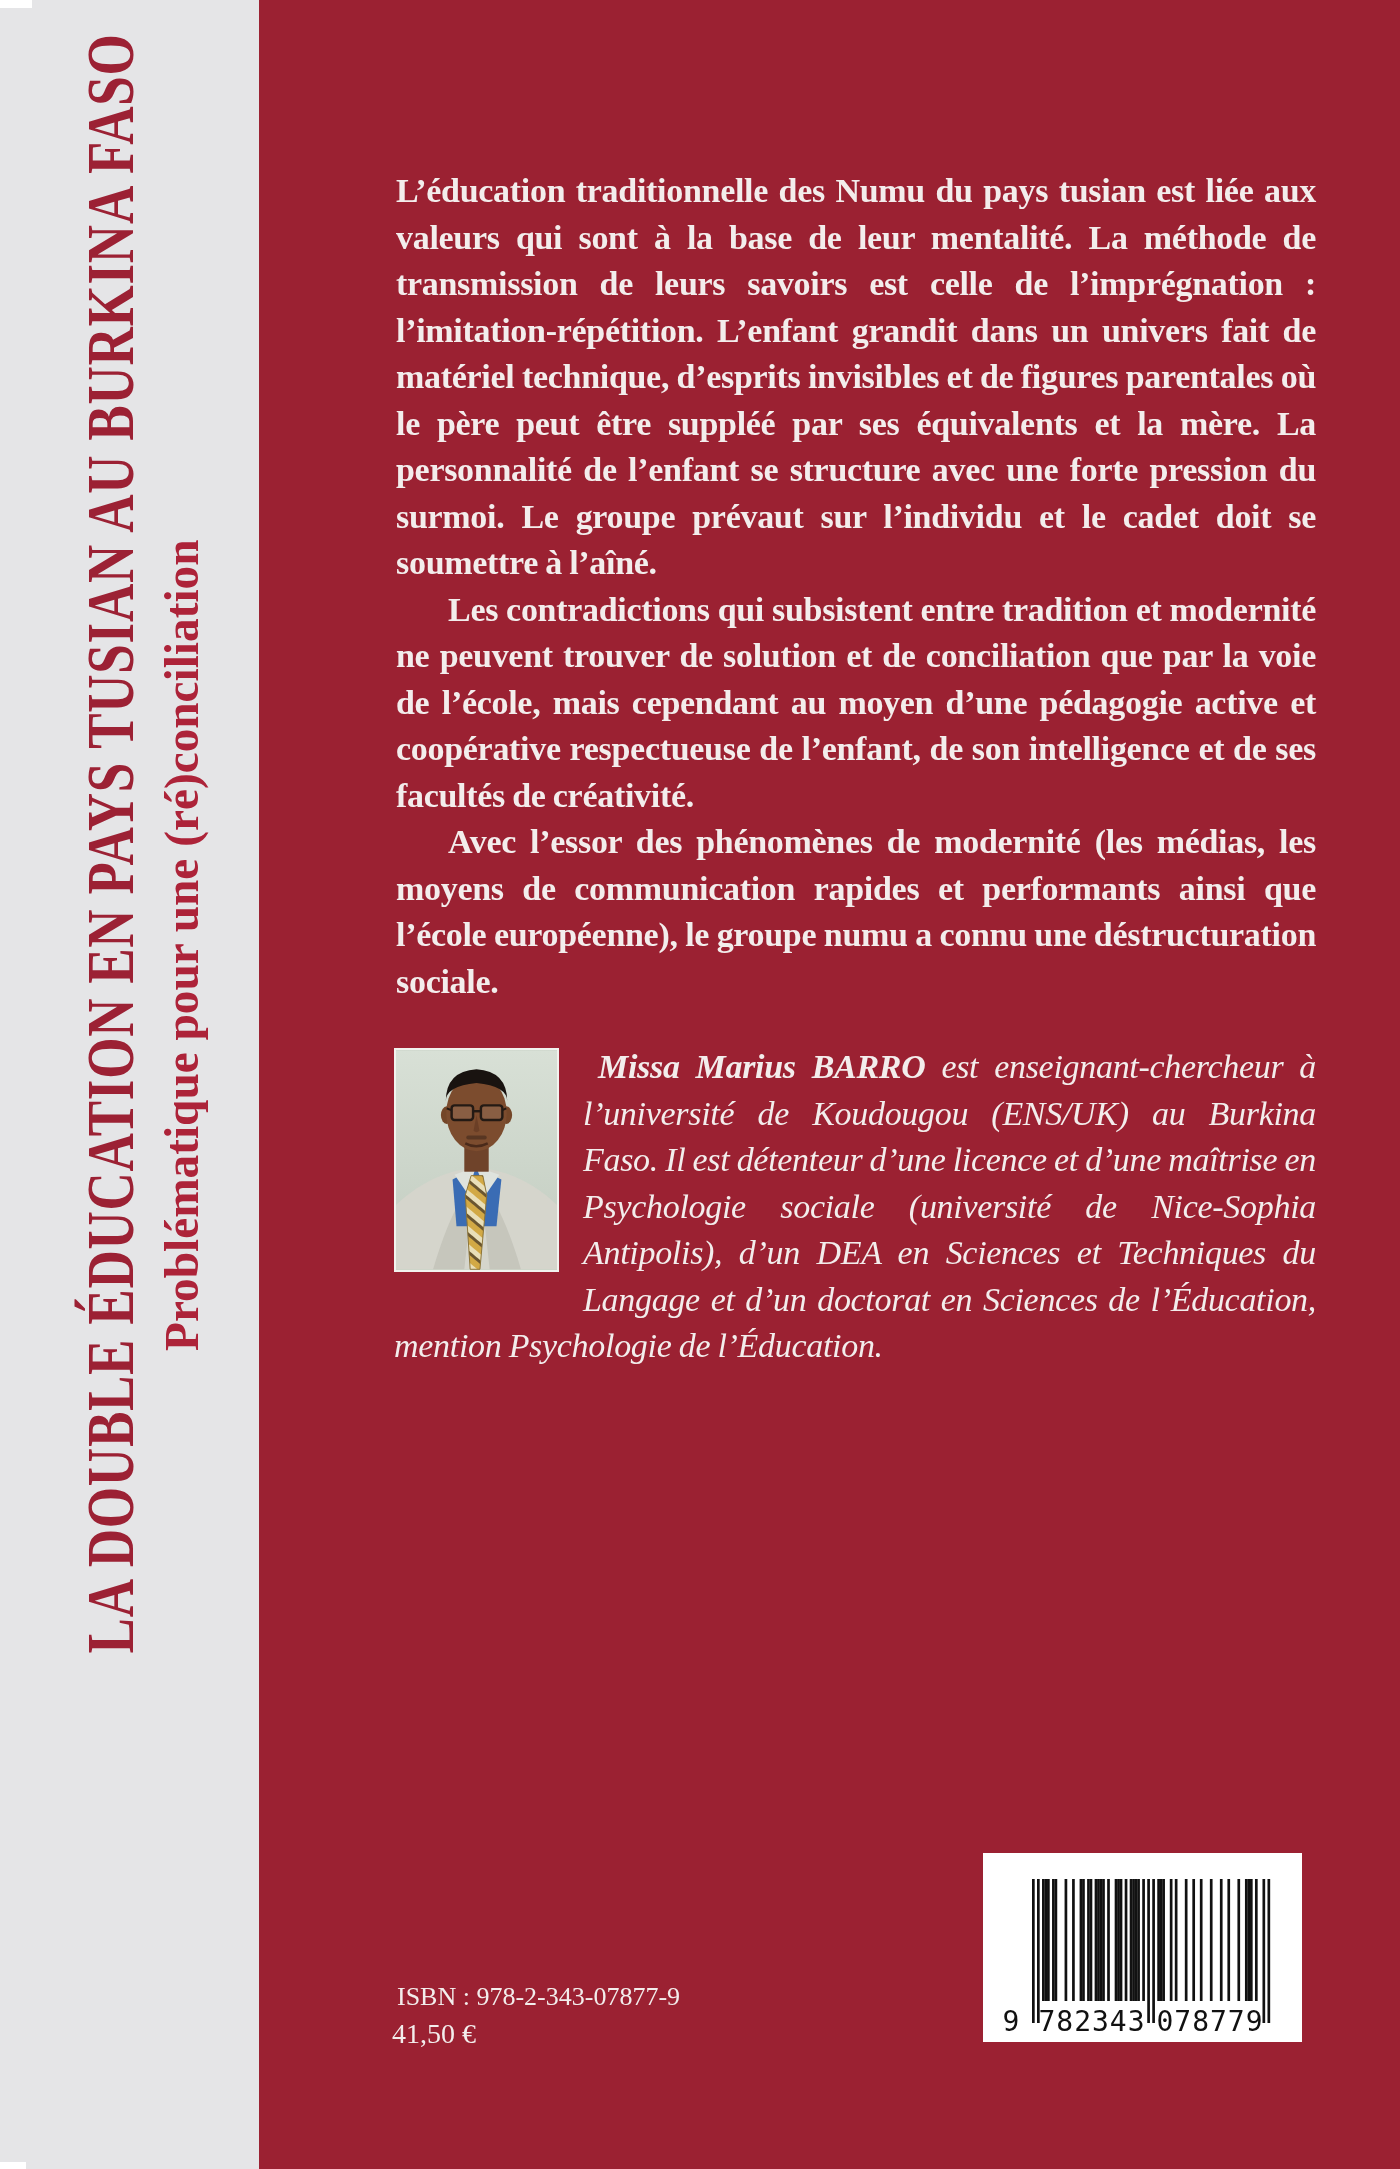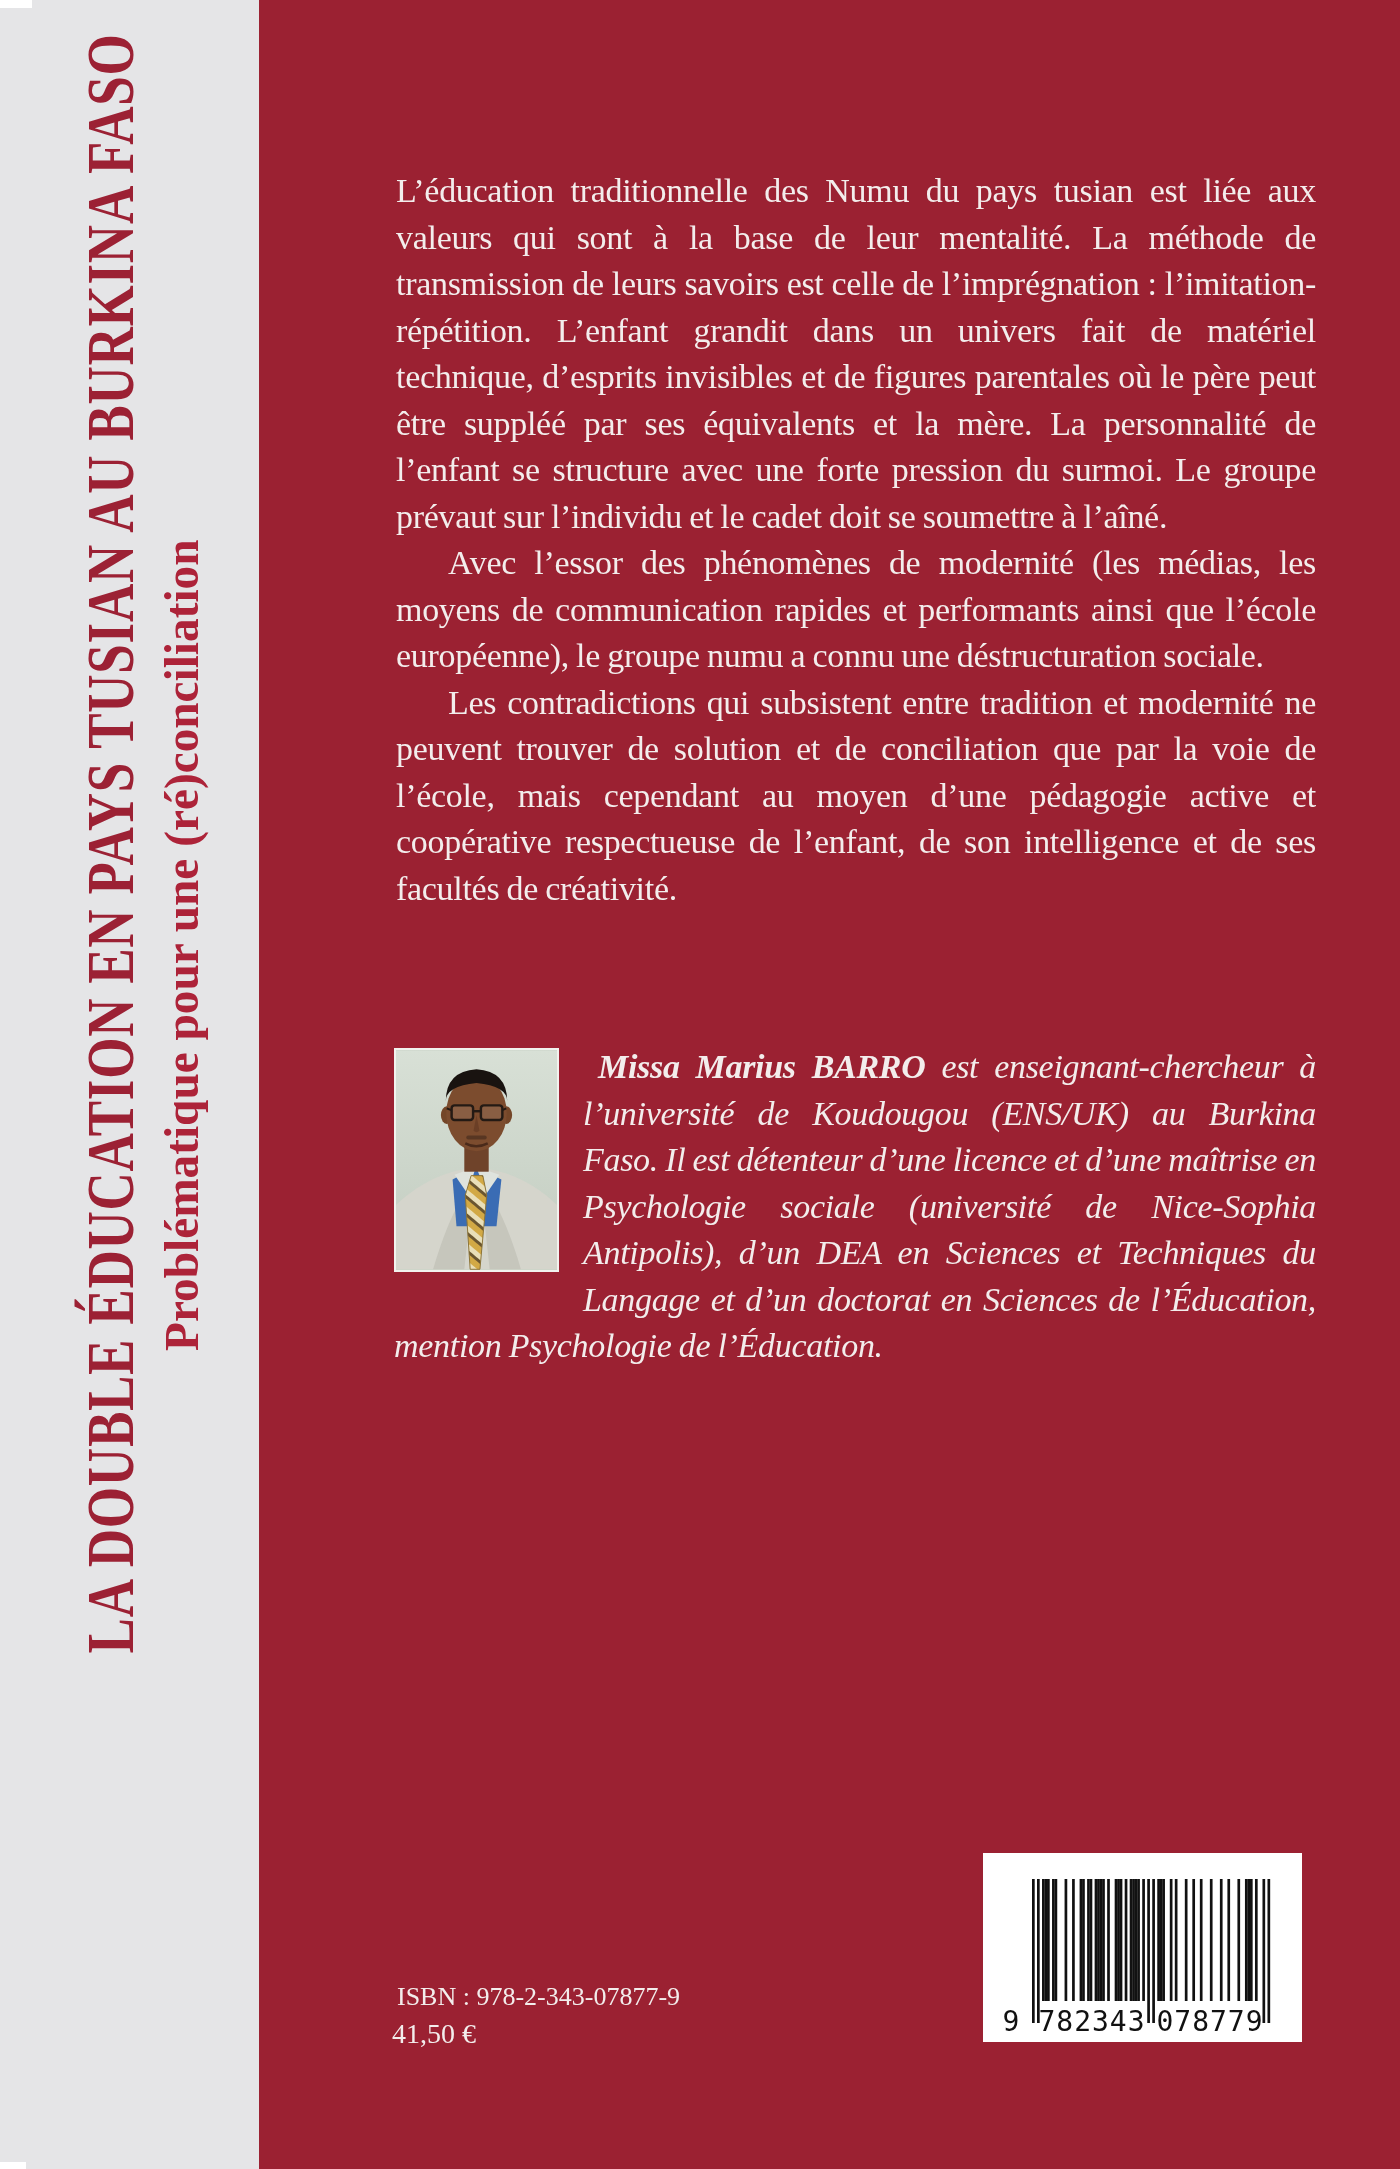--- a/index.html
+++ b/index.html
@@ -26,21 +26,21 @@
   .spine-subtitle{
     left:-224px; top:916px; width:812px; height:70px; line-height:70px;
     font-size:48px; color:var(--subtitle,#ad2339);
   }
   
   .synopsis{
     position:absolute; left:396px; top:168px; width:920px;
     color:var(--text,#f3edec); font-size:34px; line-height:46.5px;
     text-align:justify; letter-spacing:-0.3px; word-spacing:-1px;
   }
-  .synopsis p{margin:0;}
+  .synopsis p{margin:0;font-weight:bold;}
   .synopsis p.ind{text-indent:52px;}
   
   .bio{
     position:absolute; left:394px; top:1044px; width:922px;
     color:var(--text,#f3edec); font-size:34px; line-height:46.5px;
     font-style:italic; text-align:justify; letter-spacing:-0.3px; word-spacing:-1px;
   }
   .bio p{margin:0;}
   .photo{
     float:left; width:165px; height:224px; margin:4px 24px 6px 0;
@@ -80,22 +80,22 @@
   <div class="rot spine-title">
     <span class="fit" style="transform: scaleX(0.7792);">LA DOUBLE ÉDUCATION EN PAYS TUSIAN AU BURKINA FASO</span>
   </div>
 
   <div class="rot spine-subtitle">
     <span class="fit" style="transform: scaleX(0.9854);">Problématique pour une (ré)conciliation</span>
   </div>
 
   <section class="synopsis">
     <p>L’éducation traditionnelle des Numu du pays tusian est liée aux valeurs qui sont à la base de leur mentalité. La méthode de transmission de leurs savoirs est celle de l’imprégnation : l’imitation-répétition. L’enfant grandit dans un univers fait de matériel technique, d’esprits invisibles et de figures parentales où le père peut être suppléé par ses équivalents et la mère. La personnalité de l’enfant se structure avec une forte pression du surmoi. Le groupe prévaut sur l’individu et le cadet doit se soumettre à l’aîné.</p>
+    <p class="ind">Les contradictions qui subsistent entre tradition et modernité ne peuvent trouver de solution et de conciliation que par la voie de l’école, mais cependant au moyen d’une pédagogie active et coopérative respectueuse de l’enfant, de son intelligence et de ses facultés de créativité.</p>
     <p class="ind">Avec l’essor des phénomènes de modernité (les médias, les moyens de communication rapides et performants ainsi que l’école européenne), le groupe numu a connu une déstructuration sociale.</p>
-    <p class="ind">Les contradictions qui subsistent entre tradition et modernité ne peuvent trouver de solution et de conciliation que par la voie de l’école, mais cependant au moyen d’une pédagogie active et coopérative respectueuse de l’enfant, de son intelligence et de ses facultés de créativité.</p>
   </section>
 
   <section class="bio">
     <div class="photo">
       <svg viewBox="0 0 165 224">
         <defs>
           <linearGradient id="bgGrad" x1="0" y1="0" x2="0" y2="1">
             <stop offset="0" stop-color="#d8e0d6"></stop>
               <stop offset="1" stop-color="#c2ccc0"></stop>
           </linearGradient>

